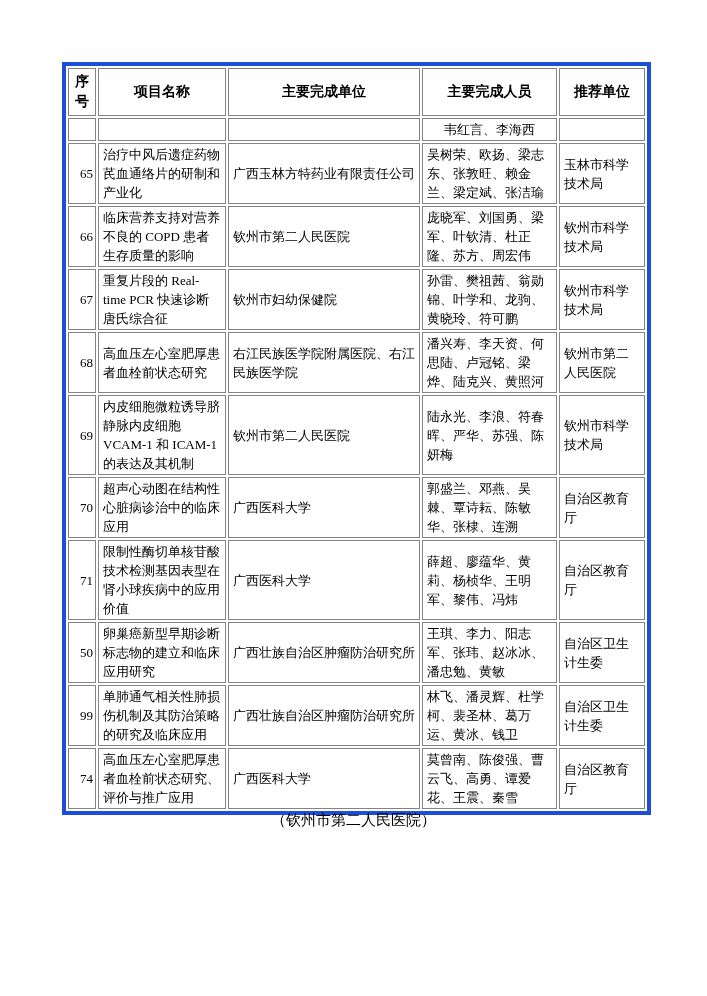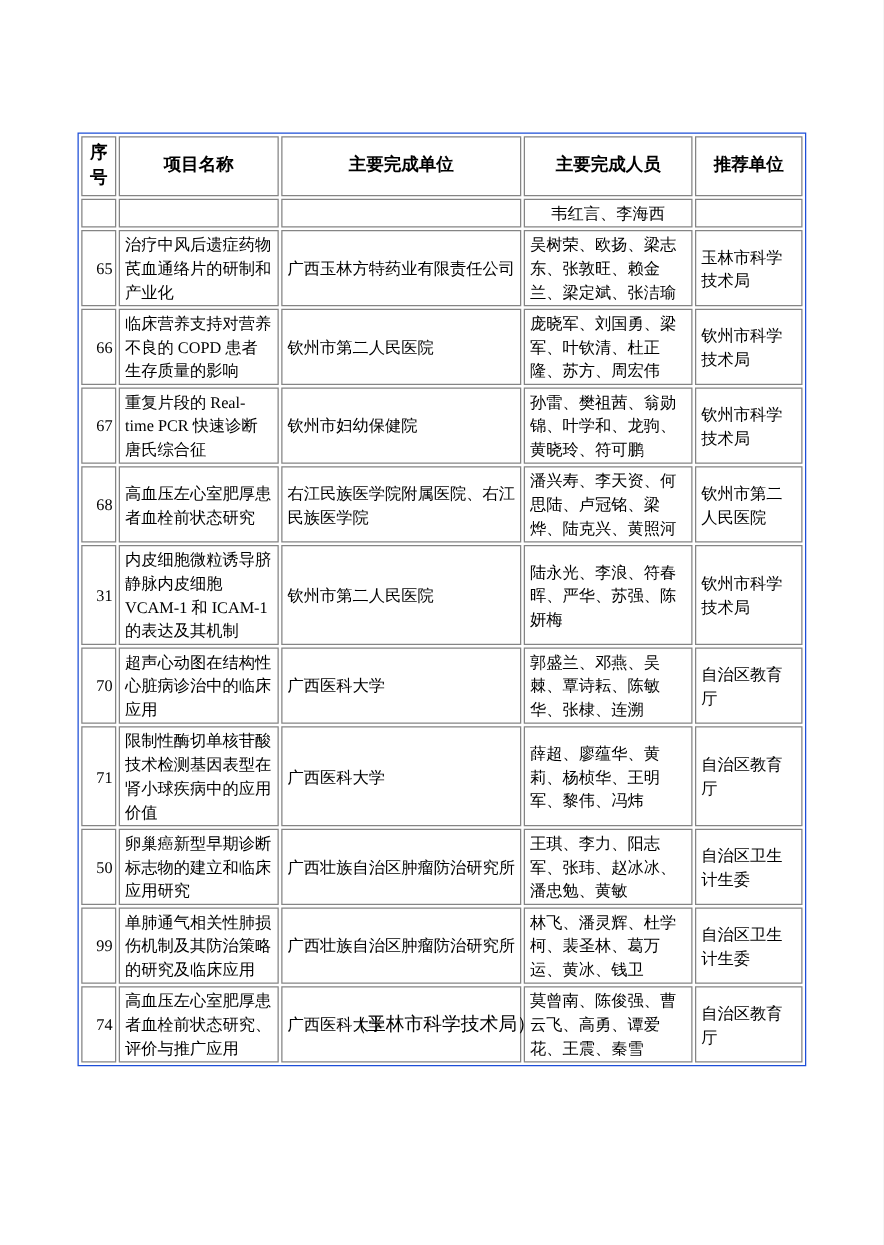--- a/index.html
+++ b/index.html
@@ -14,23 +14,22 @@
     overflow: hidden;
   }
   table.projects {
     position: absolute;
     left: 62px;
     top: 62px;
     width: 583px;
     table-layout: fixed;
     border-collapse: separate;
     border-spacing: 2px;
-    border: 1px solid #1d4ed8;
+    border: 4px solid #1d4ed8;
     background: #ffffff;
-    margin-top: 44px;
   }
   table.projects th,
   table.projects td {
     box-sizing: border-box;
     border: 1px solid #848484;
     font-size: 13px;
     line-height: 19px;
     padding: 1px 4px;
     vertical-align: middle;
     text-align: left;
@@ -125,21 +124,21 @@
         <td>钦州市科学技术局</td>
       </tr>
       <tr>
         <td class="num">68</td>
         <td>高血压左心室肥厚患者血栓前状态研究</td>
         <td>右江民族医学院附属医院、右江民族医学院</td>
         <td>潘兴寿、李天资、何思陆、卢冠铭、梁烨、陆克兴、黄照河</td>
         <td>钦州市第二人民医院</td>
       </tr>
       <tr>
-        <td class="num">31</td>
+        <td class="num">69</td>
         <td>内皮细胞微粒诱导脐静脉内皮细胞 VCAM-1 和 ICAM-1 的表达及其机制</td>
         <td>钦州市第二人民医院</td>
         <td>陆永光、李浪、符春晖、严华、苏强、陈妍梅</td>
         <td>钦州市科学技术局</td>
       </tr>
       <tr>
         <td class="num">70</td>
         <td>超声心动图在结构性心脏病诊治中的临床应用</td>
         <td>广西医科大学</td>
         <td>郭盛兰、邓燕、吴棘、覃诗耘、陈敏华、张棣、连溯</td>
@@ -169,16 +168,16 @@
       <tr>
         <td class="num">74</td>
         <td>高血压左心室肥厚患者血栓前状态研究、评价与推广应用</td>
         <td>广西医科大学</td>
         <td>莫曾南、陈俊强、曹云飞、高勇、谭爱花、王震、秦雪</td>
         <td>自治区教育厅</td>
       </tr>
     </tbody>
   </table>
 
-  <div class="sort-note">（玉林市科学技术局）</div>
+  <div class="sort-note">（钦州市第二人民医院）</div>
 
 
 </div>
 
 </body></html>

